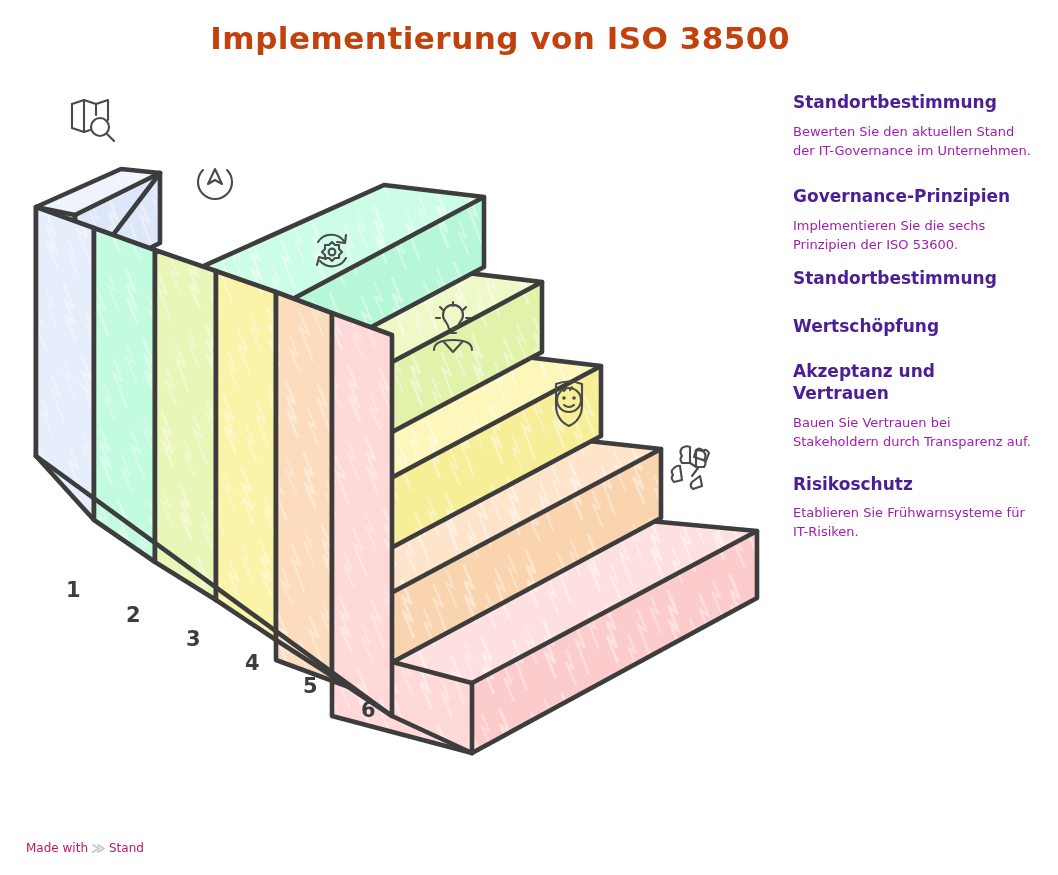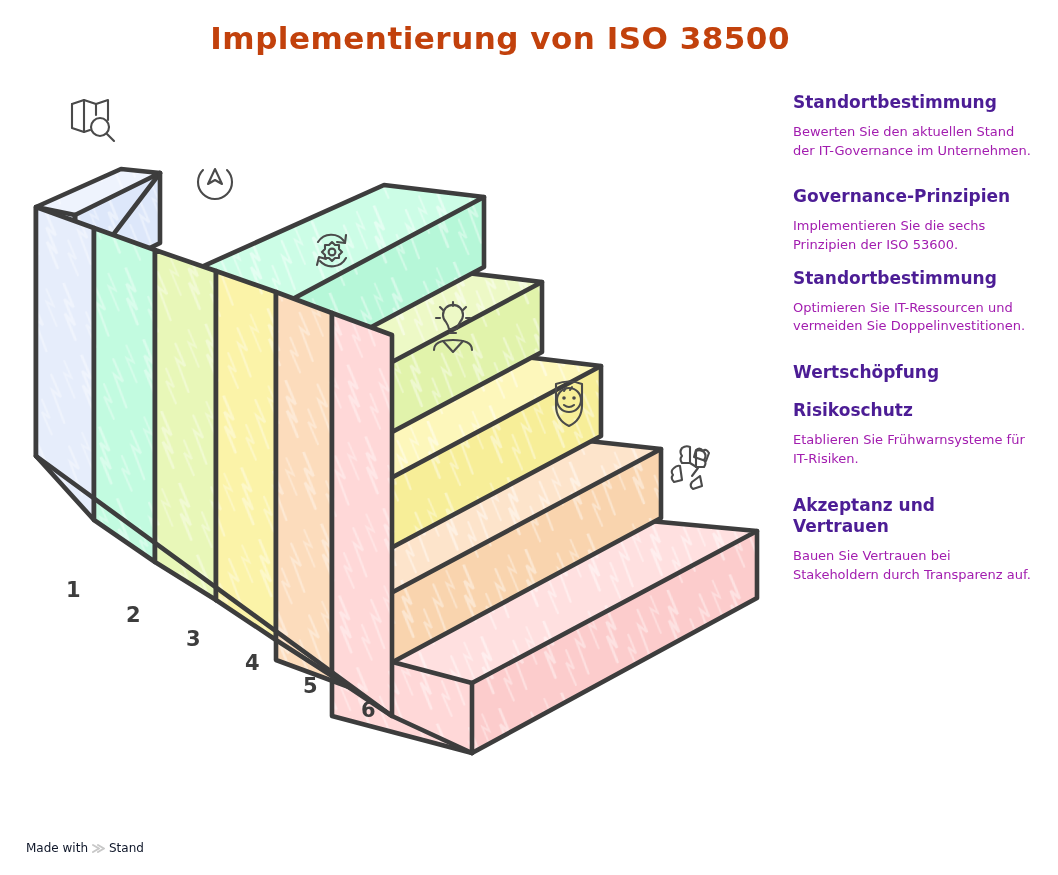--- a/index.html
+++ b/index.html
@@ -60,32 +60,32 @@
   .step-entry-desc {
     font-size: 13px;
     color: #a21caf;
     line-height: 1.45;
   }
 
   
   .step-entry[data-index="0"] { margin-bottom: 26px; }
   .step-entry[data-index="1"] { margin-bottom: 13px; }
   .step-entry[data-index="2"] { margin-bottom: 26px; }
-  .step-entry[data-index="3"] { margin-bottom: 16px; }
+  .step-entry[data-index="3"] { margin-bottom: 24px; }
   .step-entry[data-index="4"] { margin-bottom: 26px; }
 
   
   #watermark {
     position: absolute;
     left: 26px;
     bottom: 20px;
     display: flex;
     align-items: center;
     gap: 4px;
-    color: #0f172a;
+    color: #be185d;
     font-size: 12px;
   }
   #watermark-logo { display: block; }
 </style>
 </head>
 <body>
 
 <div id="page-title">Implementierung von ISO 38500</div>
 
 <div id="staircase-figure">
@@ -288,35 +288,34 @@
     <div class="step-entry-desc">Bewerten Sie den aktuellen Stand der IT-Governance im Unternehmen.</div>
   </div>
 
   <div class="step-entry" data-index="1">
     <div class="step-entry-heading">Governance-Prinzipien</div>
     <div class="step-entry-desc">Implementieren Sie die sechs Prinzipien der ISO 53600.</div>
   </div>
 
   <div class="step-entry" data-index="2">
     <div class="step-entry-heading">Standortbestimmung</div>
-    <div class="step-entry-desc">Optimieren Sie IT-Ressourcen und vermeiden Sie Doppelinvestitionen.</div>
   </div>
 
   <div class="step-entry" data-index="3">
     <div class="step-entry-heading">Wertschöpfung</div>
+  </div>
+
+  <div class="step-entry" data-index="5">
+    <div class="step-entry-heading">Akzeptanz und Vertrauen</div>
+    <div class="step-entry-desc">Bauen Sie Vertrauen bei Stakeholdern durch Transparenz auf.</div>
   </div>
 
   <div class="step-entry" data-index="4">
     <div class="step-entry-heading">Risikoschutz</div>
     <div class="step-entry-desc">Etablieren Sie Frühwarnsysteme für IT-Risiken.</div>
-  </div>
-
-  <div class="step-entry" data-index="5">
-    <div class="step-entry-heading">Akzeptanz und Vertrauen</div>
-    <div class="step-entry-desc">Bauen Sie Vertrauen bei Stakeholdern durch Transparenz auf.</div>
   </div>
 
 </div>
 
 <div id="watermark">
   <span>Made with</span>
   <svg id="watermark-logo" width="13" height="13" viewBox="0 0 13 13">
     <path d="M1 3 L7 6.5 L1 10" fill="none" stroke="#c8c8c8" stroke-width="2" stroke-linecap="round" stroke-linejoin="round"></path>
     <path d="M6 3 L12 6.5 L6 10" fill="none" stroke="#c8c8c8" stroke-width="2" stroke-linecap="round" stroke-linejoin="round"></path>
   </svg>

